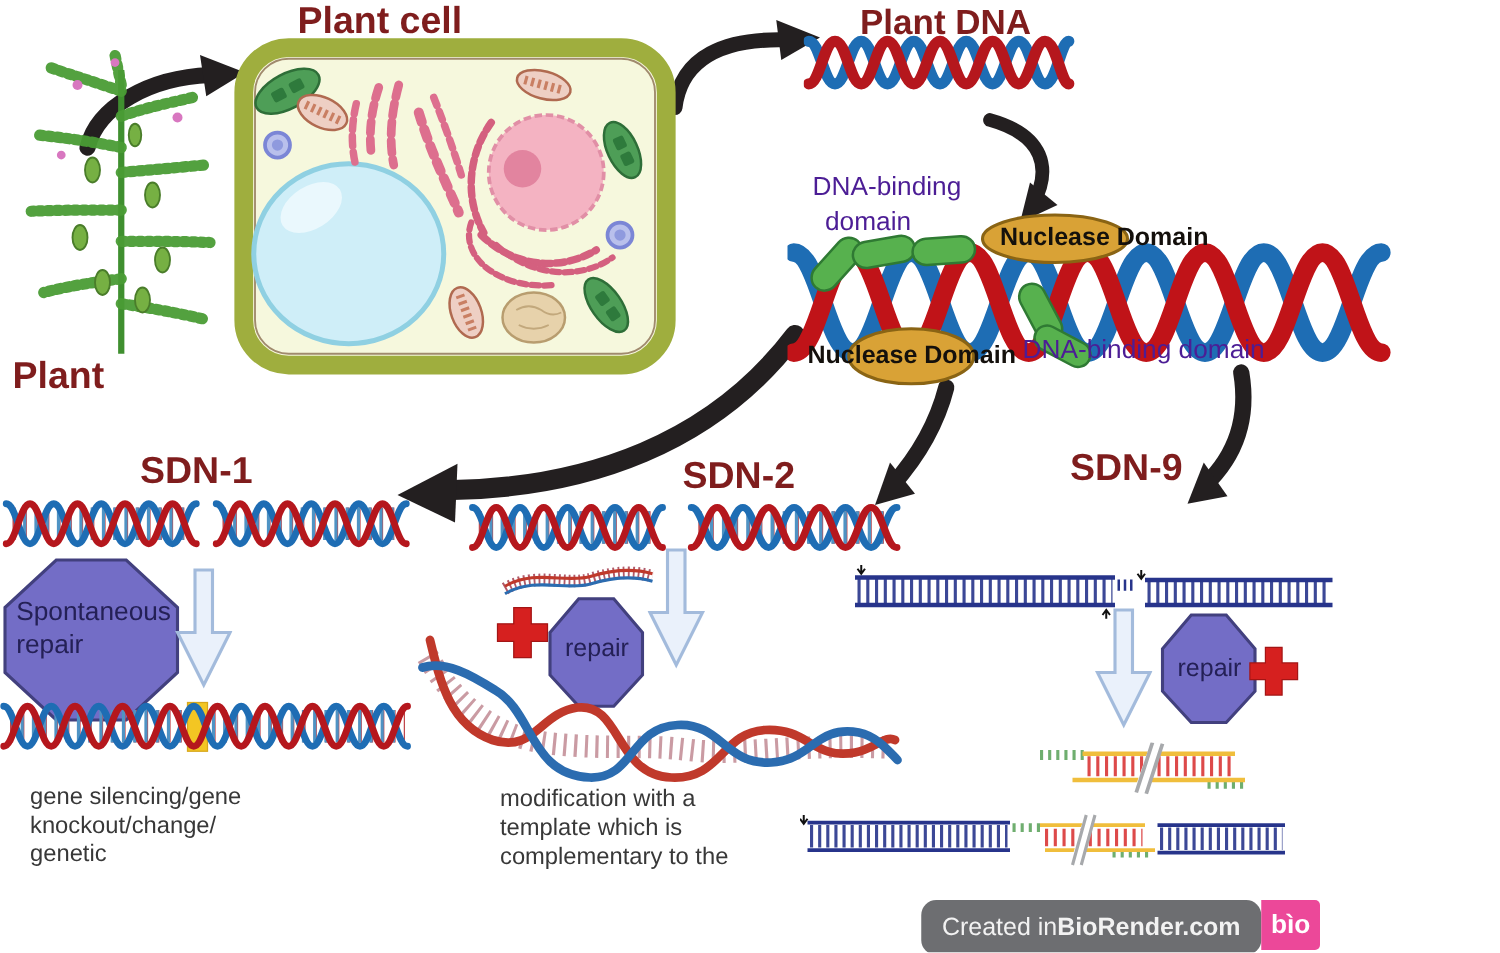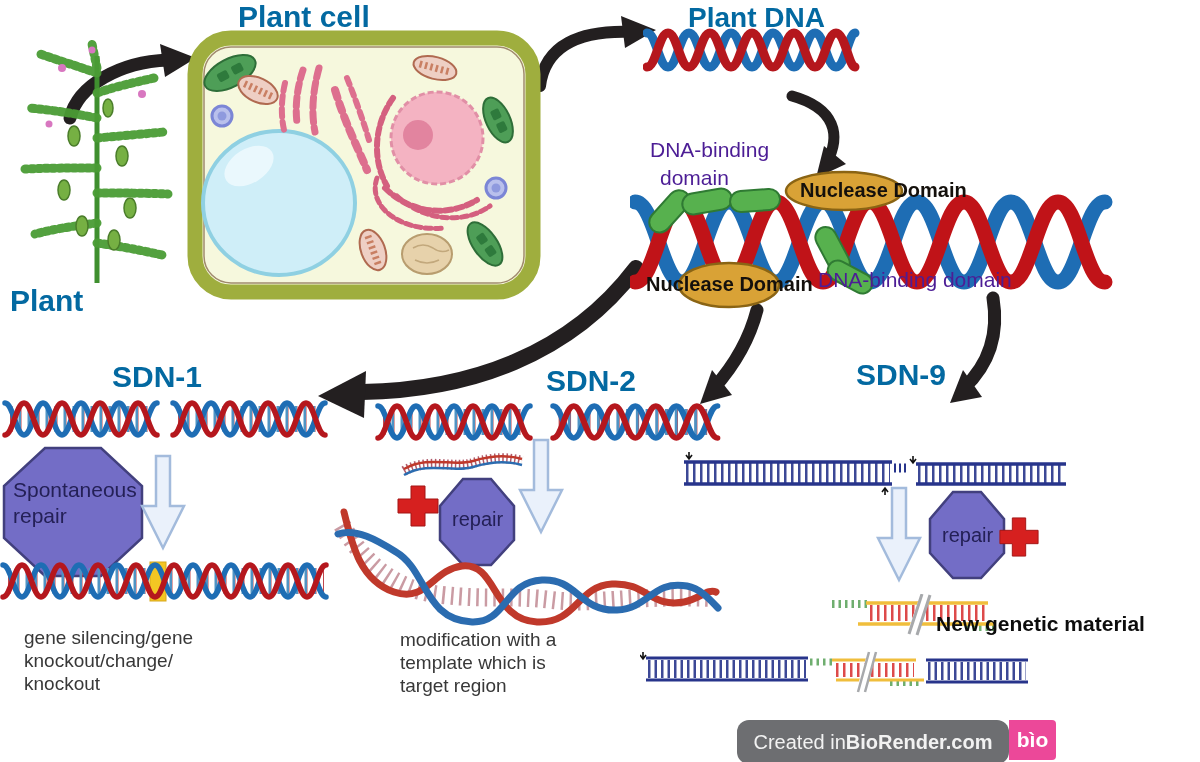--- a/index.html
+++ b/index.html
@@ -1,21 +1,21 @@
 <!DOCTYPE html>
 <html><head>
 <meta charset="utf-8">
 <style>
   html,body{margin:0;padding:0;background:#ffffff;}
   #canvas{
     position:relative;width:1200px;height:762px;background:#ffffff;overflow:hidden;
     font-family:"Liberation Sans", sans-serif;color:#111;
   }
   .abs{position:absolute;}
-  .title{font-weight:bold;color:#0369a1;}
+  .title{font-weight:bold;color:#7f1d1d;}
   .t30{font-size:30px;}
   .t28{font-size:28px;}
   .lbl{font-size:21px;color:#4c1d95;}
   .boldlbl{font-size:20px;font-weight:bold;color:#14100c;white-space:nowrap;text-align:right;}
   .outcome{font-size:19px;line-height:23px;color:#383838;}
   .outcome3{font-size:20px;line-height:24px;color:#383838;}
   .octtext{font-size:21px;color:#242056;white-space:nowrap;}
   .newmat{font-size:21px;font-weight:bold;color:#0d0d0d;white-space:nowrap;}
   #footer-banner{
     background:#6d6e71;border-radius:5px 0 0 5px;display:flex;align-items:center;justify-content:center;
@@ -219,21 +219,21 @@
   <svg class="abs" style="left:0;top:556px;" width="332" height="52" viewBox="0 0 332 52">
     <path d="M8,25 H324" stroke="#c0474d" stroke-width="26" stroke-dasharray="2.5 6.5" fill="none"></path>
     <path d="M12,25 H322" stroke="#4f93c4" stroke-width="26" stroke-dasharray="2.5 6.5" stroke-dashoffset="-4.5" fill="none"></path>
     <rect x="150" y="6" width="16" height="39" fill="#f3c623" stroke="#d8a71c"></rect>
     <path fill="none" stroke-linecap="round" stroke-width="5.5" stroke="#1e6db4" d="M3,9 C11,9 14,41 22,41 C30,41 33,9 41,9 C49,9 52,41 60,41 C68,41 71,9 79,9 C87,9 90,41 98,41 C106,41 109,9 117,9 C125,9 128,41 136,41 C144,41 147,9 155,9 C163,9 166,41 174,41 C182,41 185,9 193,9 C201,9 204,41 212,41 C220,41 223,9 231,9 C239,9 242,41 250,41 C258,41 261,9 269,9 C277,9 280,41 288,41 C296,41 299,9 307,9 C315,9 318,41 326,41"></path>
     <path fill="none" stroke-linecap="round" stroke-width="5.5" stroke="#b5171d" d="M3,41 C11,41 14,9 22,9 C30,9 33,41 41,41 C49,41 52,9 60,9 C68,9 71,41 79,41 C87,41 90,9 98,9 C106,9 109,41 117,41 C125,41 128,9 136,9 C144,9 147,41 155,41 C163,41 166,9 174,9 C182,9 185,41 193,41 C201,41 204,9 212,9 C220,9 223,41 231,41 C239,41 242,9 250,9 C258,9 261,41 269,41 C277,41 280,9 288,9 C296,9 299,41 307,41 C315,41 318,9 326,9"></path>
   </svg>
   <div class="abs outcome" style="left:12px;top:626px;margin-left:12px;">
     <div>gene silencing/gene</div>
     <div>knockout/change/</div>
-    <div>knockout</div>
+    <div>genetic</div>
   </div>
 
   <div class="abs title t30" style="left:546px;top:364px;">SDN-2</div>
   <svg class="abs" style="left:372px;top:396px;" width="352" height="52" viewBox="0 0 352 52">
     <use href="#frag" x="3" y="2"></use>
     <g transform="translate(178,2) scale(1.08,1)">
         <use href="#frag"></use>
       </g>
   </svg>
   <svg class="abs" style="left:398px;top:452px;" width="130" height="34" viewBox="0 0 130 34">
@@ -252,21 +252,21 @@
       <use href="#bluearrow"></use>
     </svg>
   <svg class="abs" style="left:332px;top:500px;" width="390" height="150" viewBox="0 0 390 150">
     <path d="M10,25 C30,60 60,90 110,95 C160,100 180,95 220,100 C260,105 300,95 380,98" stroke="#b87a84" stroke-width="18" stroke-dasharray="2.5 6" fill="none" opacity="0.75"></path>
     <path fill="none" stroke="#c0392b" stroke-width="7" stroke-linecap="round" d="M12,12 C20,45 28,80 62,92 C95,103 100,70 130,66 C165,62 160,120 205,122 C245,124 245,86 280,84 C315,82 318,108 352,102 C368,99 376,88 384,92"></path>
     <path fill="none" stroke="#2b6cb0" stroke-width="7" stroke-linecap="round" d="M6,34 C24,28 45,40 64,52 C95,70 92,120 140,122 C175,123 172,82 210,80 C245,78 248,112 285,110 C318,108 320,80 355,86 C370,89 380,102 386,108"></path>
   </svg>
   <div class="abs outcome" style="left:400px;top:628px;">
     <div>modification with a</div>
     <div>template which is</div>
-    <div>target region</div>
+    <div>complementary to the</div>
   </div>
 
   <div class="abs title t30" style="left:856px;top:358px;">SDN-9</div>
   <svg class="abs" style="left:680px;top:452px;" width="390" height="44" viewBox="0 0 390 44">
     <g stroke="#27348b" fill="none">
       <path d="M6,21 H210" stroke-width="20" stroke-dasharray="2.5 4.5" opacity="0.9"></path>
       <path d="M4,10 H212" stroke-width="3.5"></path>
       <path d="M4,32 H212" stroke-width="3.5"></path>
       <path d="M214,16 h14" stroke-width="9" stroke-dasharray="2 3"></path>
       <path d="M238,22 H384 " stroke-width="18" stroke-dasharray="2.5 4.5" opacity="0.9"></path>
@@ -291,21 +291,20 @@
     </svg>
   <svg class="abs" style="left:826px;top:594px;" width="176" height="42" viewBox="0 0 176 42">
     <path d="M6,10 H42" stroke="#6fae6f" stroke-width="8" stroke-dasharray="2.5 4" fill="none"></path>
     <path d="M140,33 H172" stroke="#6fae6f" stroke-width="8" stroke-dasharray="2.5 4" fill="none"></path>
     <path d="M44,19 H160" stroke="#dd4a4a" stroke-width="16" stroke-dasharray="2.5 4.5" fill="none"></path>
     <path d="M40,9 H162" stroke="#f0be3c" stroke-width="3.5" fill="none"></path>
     <path d="M32,30 H170" stroke="#f0be3c" stroke-width="3.5" fill="none"></path>
     <path d="M100,0 L86,40" stroke="#ffffff" stroke-width="10" fill="none"></path>
     <path d="M96,0 L83,40 M104,1 L91,41" stroke="#a7a9ac" stroke-width="3" fill="none"></path>
   </svg>
-  <div class="abs newmat" style="left:936px;top:612px;">New genetic material</div>
   <svg class="abs" style="left:640px;top:650px;" width="395" height="48" viewBox="0 0 395 48">
     <g stroke="#27348b" fill="none">
       <path d="M8,19 H166" stroke-width="18" stroke-dasharray="2.5 4" opacity="0.9"></path>
       <path d="M6,8 H168" stroke-width="3"></path>
       <path d="M6,30 H168" stroke-width="3"></path>
       <path d="M288,21 H386" stroke-width="18" stroke-dasharray="2.5 4" opacity="0.9"></path>
       <path d="M286,10 H388" stroke-width="3"></path>
       <path d="M286,32 H388" stroke-width="3"></path>
     </g>
     <path d="M170,12 H192" stroke="#6fae6f" stroke-width="7" stroke-dasharray="2.5 4" fill="none"></path>

